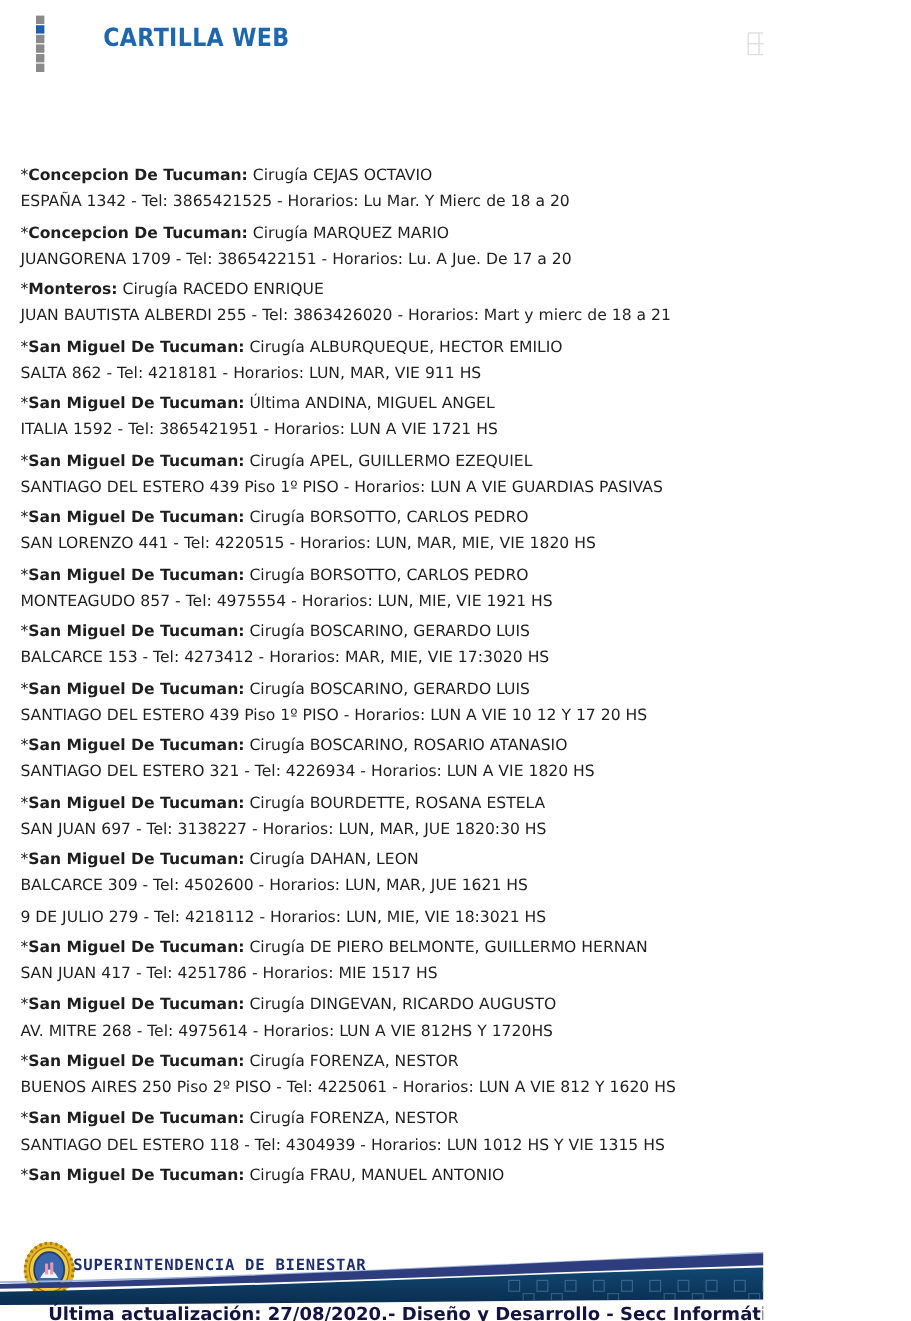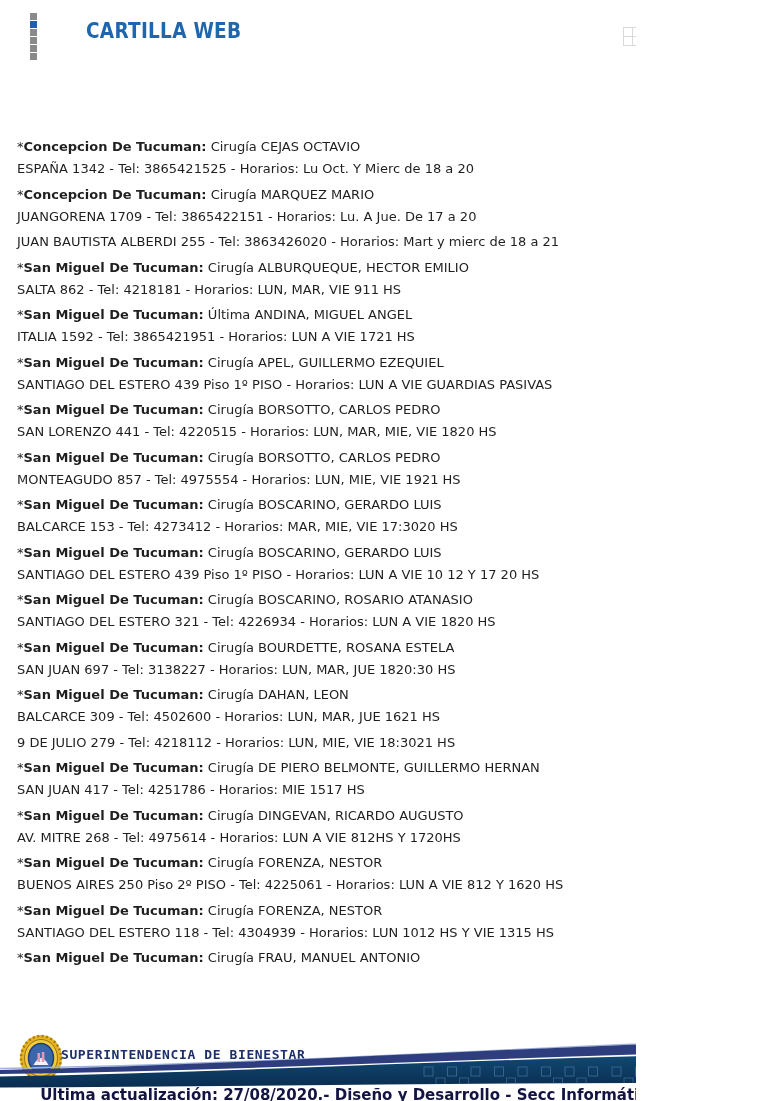--- a/index.html
+++ b/index.html
@@ -80,29 +80,30 @@
       <i class="sq sq-o" style="left: 0px; top: 27px; width: 8px; height: 8px;"></i>
       <i class="sq sq-o" style="left: 9px; top: 27px; width: 8px; height: 8px;"></i>
       <i class="sq sq-o" style="left: 18px; top: 27px; width: 8px; height: 8px;"></i>
       <i class="sq sq-o" style="left: 27px; top: 27px; width: 8px; height: 8px;"></i>
       <i class="sq sq-g" style="left: 126px; top: 27px; width: 8px; height: 8px;"></i>
     </div>
 
   <div class="list">
     <div class="entry">
       <p><span>*</span><span class="city">Concepcion De Tucuman:</span><span> Cirugía CEJAS OCTAVIO</span></p>
-      <p>ESPAÑA 1342 - Tel: 3865421525 - Horarios: Lu Oct. Y Mierc de 18 a 20</p>
+      <p>ESPAÑA 1342 - Tel: 3865421525 - Horarios: Lu Mar. Y Mierc de 18 a 20</p>
     </div>
 
     <div class="entry">
       <p><span>*</span><span class="city">Concepcion De Tucuman:</span><span> Cirugía MARQUEZ MARIO</span></p>
       <p>JUANGORENA 1709 - Tel: 3865422151 - Horarios: Lu. A Jue. De 17 a 20</p>
     </div>
 
     <div class="entry">
+      <p><span>*</span><span class="city">Monteros:</span><span> Cirugía RACEDO ENRIQUE</span></p>
       <p>JUAN BAUTISTA ALBERDI 255 - Tel: 3863426020 - Horarios: Mart y mierc de 18 a 21</p>
     </div>
 
     <div class="entry">
       <p><span>*</span><span class="city">San Miguel De Tucuman:</span><span> Cirugía ALBURQUEQUE, HECTOR EMILIO</span></p>
       <p>SALTA 862 - Tel: 4218181 - Horarios: LUN, MAR, VIE 911 HS</p>
     </div>
 
     <div class="entry">
       <p><span>*</span><span class="city">San Miguel De Tucuman:</span><span> Última ANDINA, MIGUEL ANGEL</span></p>

